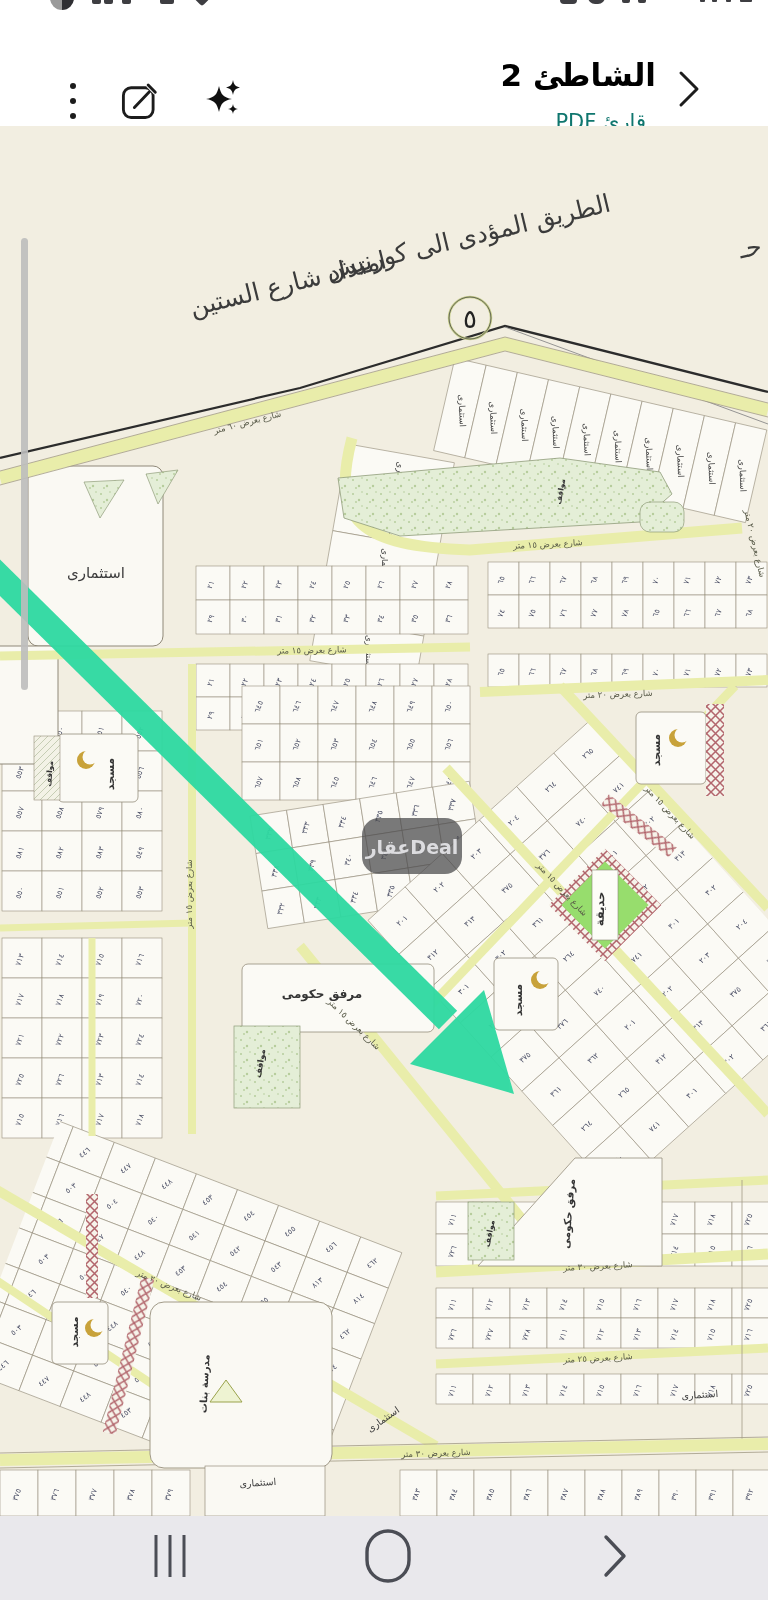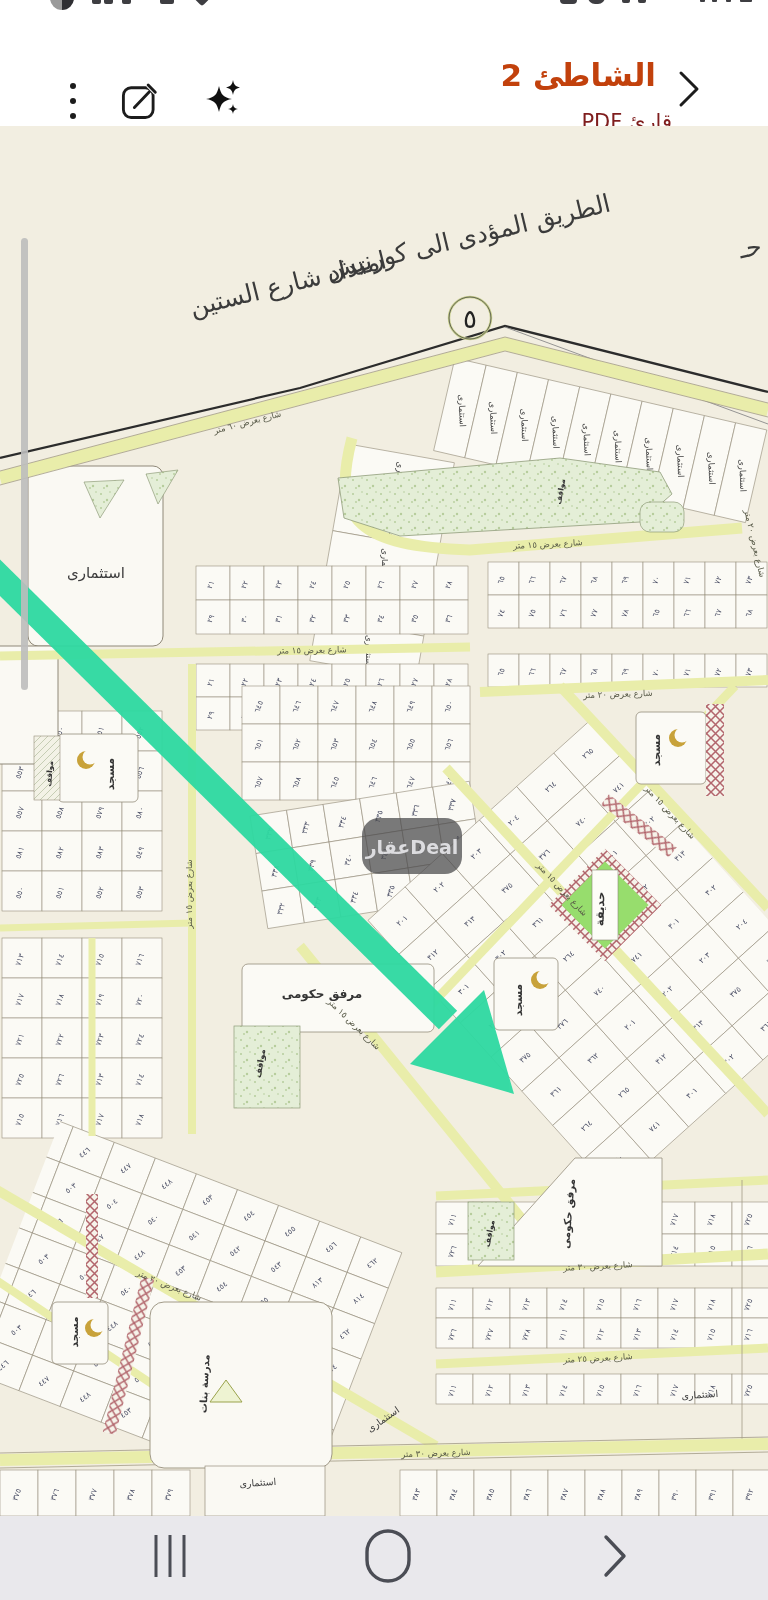--- a/index.html
+++ b/index.html
@@ -3,23 +3,23 @@
 <meta charset="utf-8">
 <style>
   html,body{margin:0;padding:0;background:#000;}
   .phone{position:relative;width:768px;height:1600px;margin:0 auto;background:#fff;overflow:hidden;
          font-family:"DejaVu Sans",sans-serif;}
   
   .status{position:relative;width:768px;height:26px;background:#fff;overflow:hidden;}
   .frag{position:absolute;background:#3e3e42;}
   
   .header{position:relative;width:768px;height:100px;background:#fff;}
-  .hdr-title{position:absolute;top:34px;right:112px;text-align:right;direction:rtl;color:#c2410c;
+  .hdr-title{position:absolute;top:34px;right:112px;text-align:right;direction:rtl;color:#000000;
              font-size:31px;font-weight:bold;line-height:1.0;white-space:nowrap;}
-  .hdr-sub{position:absolute;top:84px;right:96px;text-align:right;direction:rtl;color:#7f1d1d;
+  .hdr-sub{position:absolute;top:84px;right:122px;text-align:right;direction:rtl;color:#0f766e;
            font-size:21px;white-space:nowrap;}
   .icon-btn{position:absolute;width:46px;height:46px;display:flex;align-items:center;justify-content:center;}
   .icon-btn svg{display:block;}
   
   .map{position:relative;width:768px;height:1390px;background:#f2eee1;overflow:hidden;}
   .map svg{position:absolute;left:0;top:0;}
   .scrollbar{position:absolute;left:21px;top:112px;width:7px;height:452px;background:#bcbcbc;
              border-radius:4px;opacity:.9;z-index:6;}
   
   text{font-family:"DejaVu Sans",sans-serif;}

